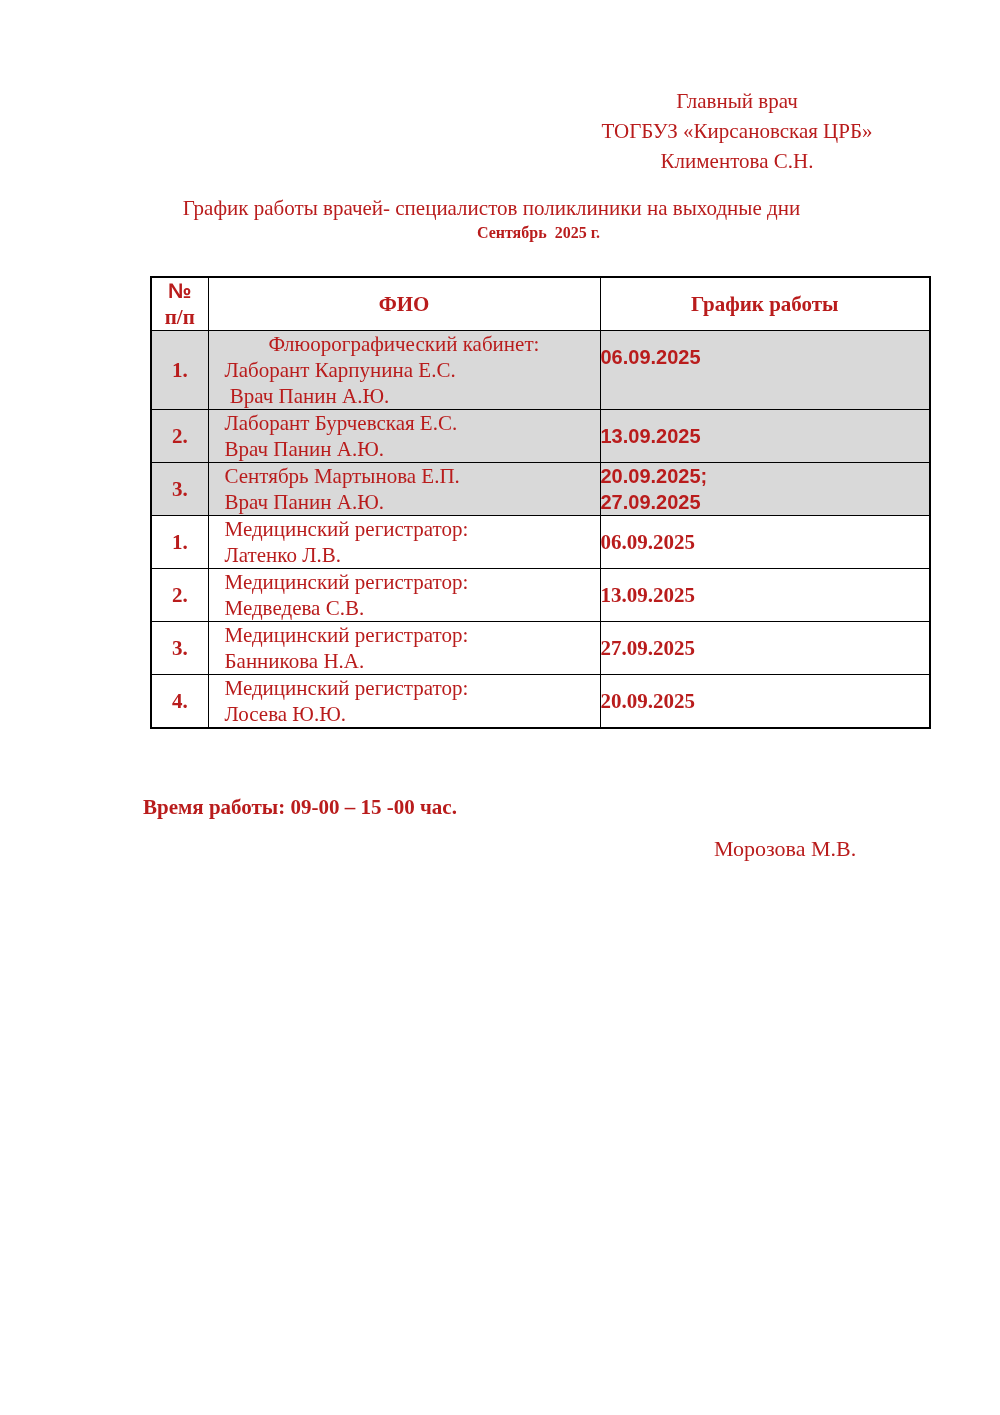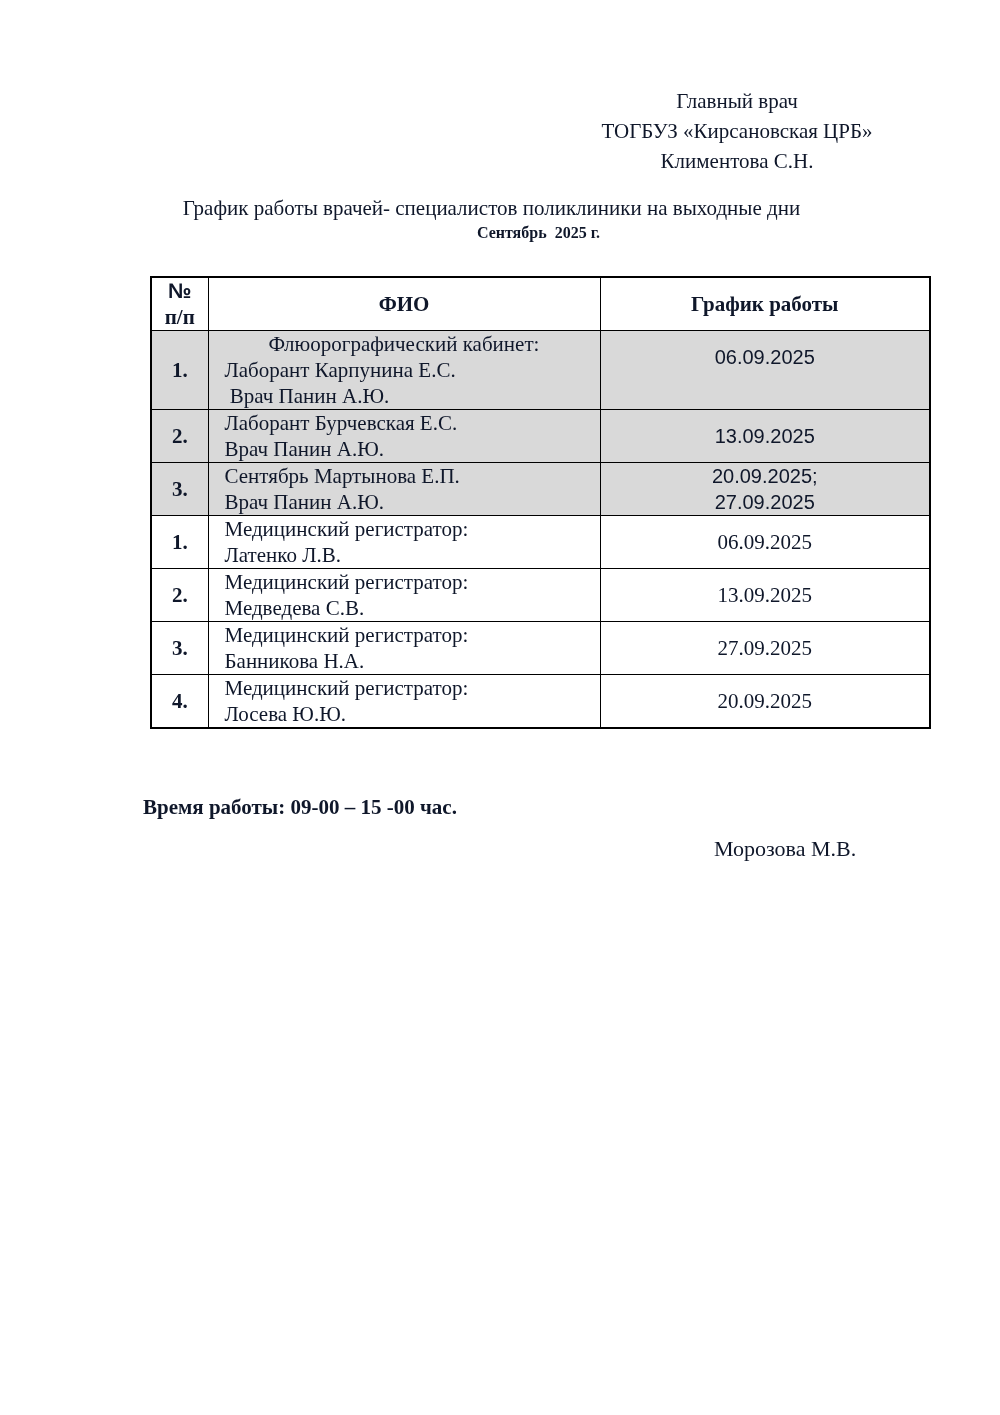--- a/index.html
+++ b/index.html
@@ -1,18 +1,18 @@
 <!DOCTYPE html>
 <html><head>
 <meta charset="utf-8">
 <style>
   html,body {margin:0; padding:0; background:#ffffff;}
   .page {
     position:relative; width:1000px; height:1415px; background:#ffffff;
-    color:#0f172a; font-family:"Liberation Serif","DejaVu Serif",serif;
+    color:#b91c1c; font-family:"Liberation Serif","DejaVu Serif",serif;
     overflow:hidden;
   }
   .approver {
     position:absolute; top:86px; left:592px; width:290px;
     text-align:center; font-size:21px; line-height:30px;
   }
   .approver div {white-space:pre-wrap;}
   .title-l1 {
     position:absolute; top:196px; left:143px; width:697px;
     text-align:center; font-weight:normal; font-size:21px; white-space:pre-wrap;
@@ -34,21 +34,21 @@
     font-weight:bold; text-align:center; vertical-align:middle;
     height:52px; line-height:26px;
   }
   .no-sign {font-family:"Liberation Sans","DejaVu Sans",sans-serif;}
   tbody tr {height:52px;}
   tbody tr.tall {height:75px;}
   td.num {text-align:center; font-weight:bold; vertical-align:middle;}
   td.fio {padding-left:11px; padding-right:4px; line-height:26px; vertical-align:middle;}
   td.fio .group-title {text-align:center; font-weight:normal; white-space:pre-wrap;}
   td.fio .name-line {white-space:pre-wrap;padding-left:16px;}
-  td.date {text-align:center; vertical-align:middle; line-height:26px;}
+  td.date {vertical-align:middle; line-height:26px;font-weight:bold;}
   tr.shaded td.date {
     font-family:"Liberation Sans","DejaVu Sans",sans-serif; font-size:20px;
   }
   tr.tall td.date {vertical-align:top; padding-top:13px;}
   .work-hours {
     position:absolute; top:795px; left:143px;
     font-weight:bold; font-size:21px; white-space:pre-wrap;text-align:center;
   }
   .sig-role {position:absolute; top:838px; left:143px; font-size:21px; white-space:pre-wrap;}
   .sig-name {position:absolute; top:836px; left:714px; font-size:22px; white-space:pre-wrap;}

